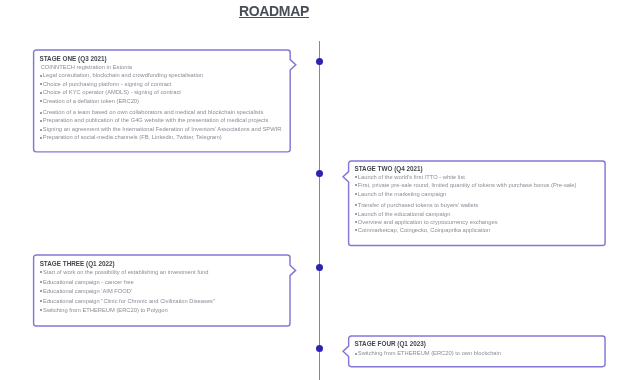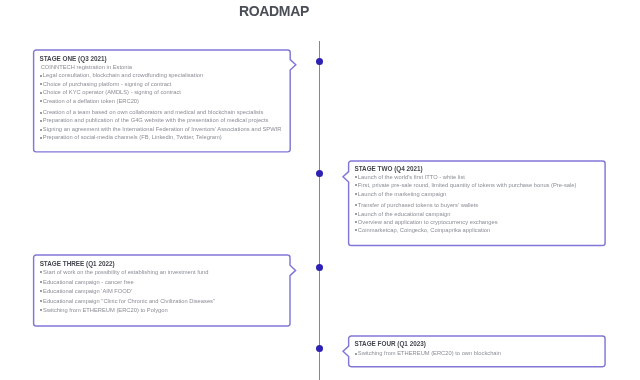--- a/index.html
+++ b/index.html
@@ -19,20 +19,21 @@
   #page-title {
     position: absolute;
     left: 0;
     top: 3.1px;
     width: 548px;
     text-align: center;
     font-size: 14px;
     font-weight: bold;
     letter-spacing: -0.35px;
     color: #4a4e57;
+    text-decoration: underline;
   }
   #timeline-line {
     position: absolute;
     left: 318.7px;
     top: 41.3px;
     width: 1.7px;
     height: 338.7px;
     background: #8279d8;
   }
   .timeline-dot {

